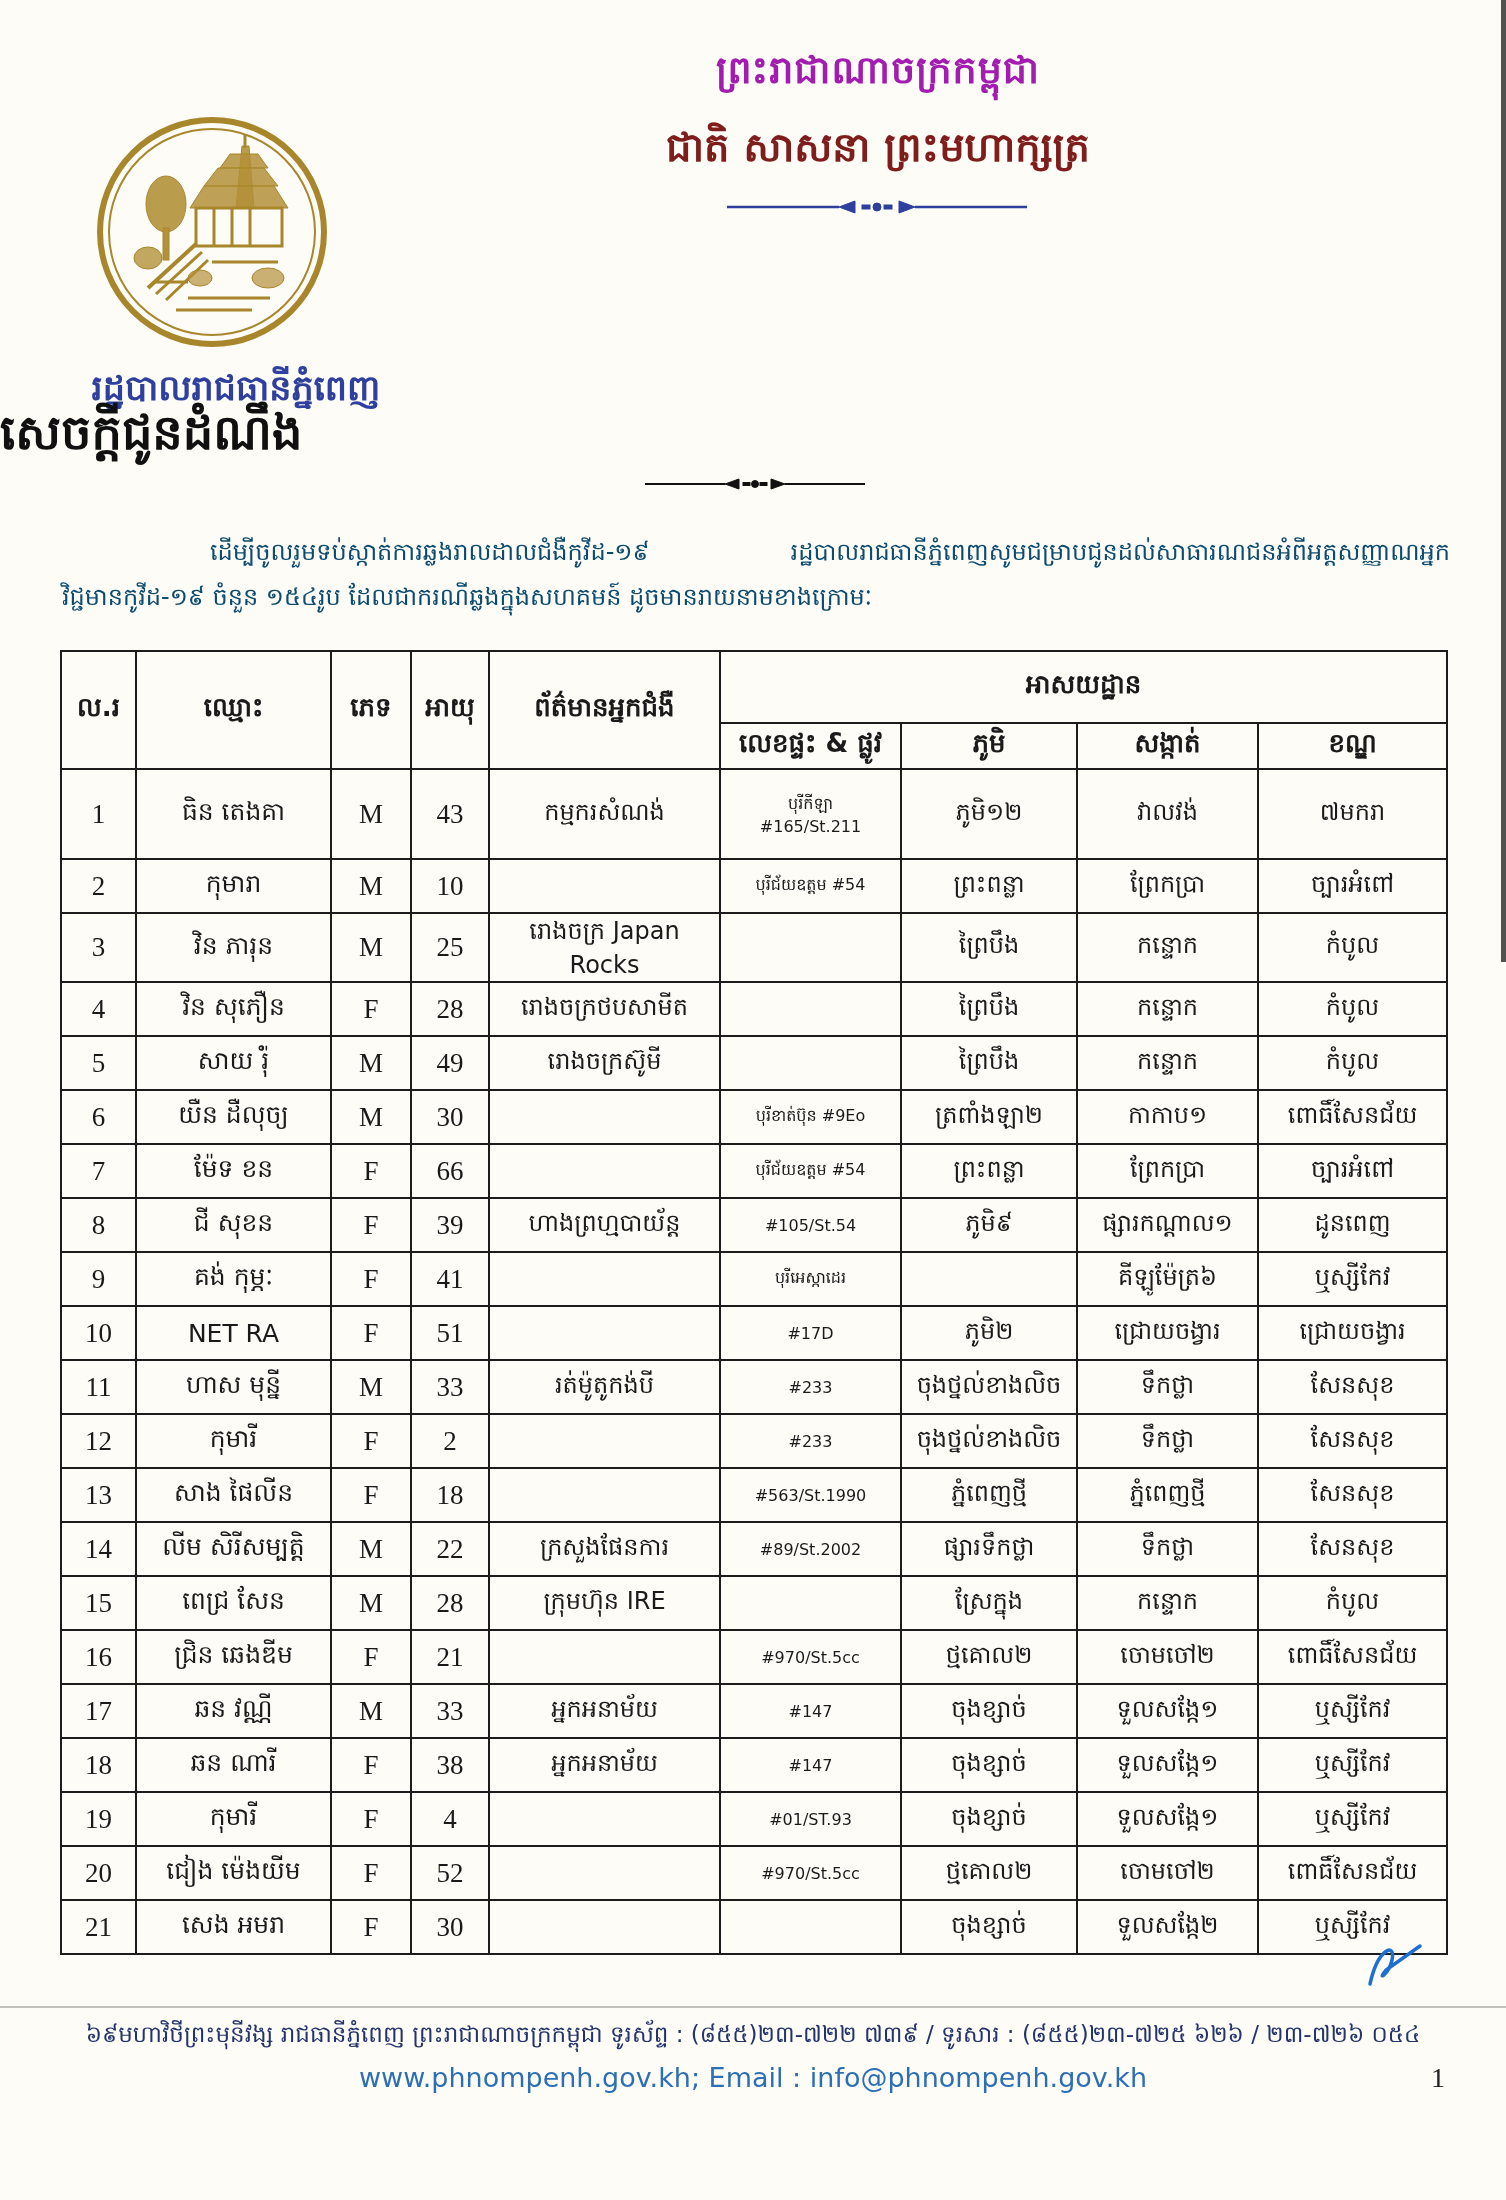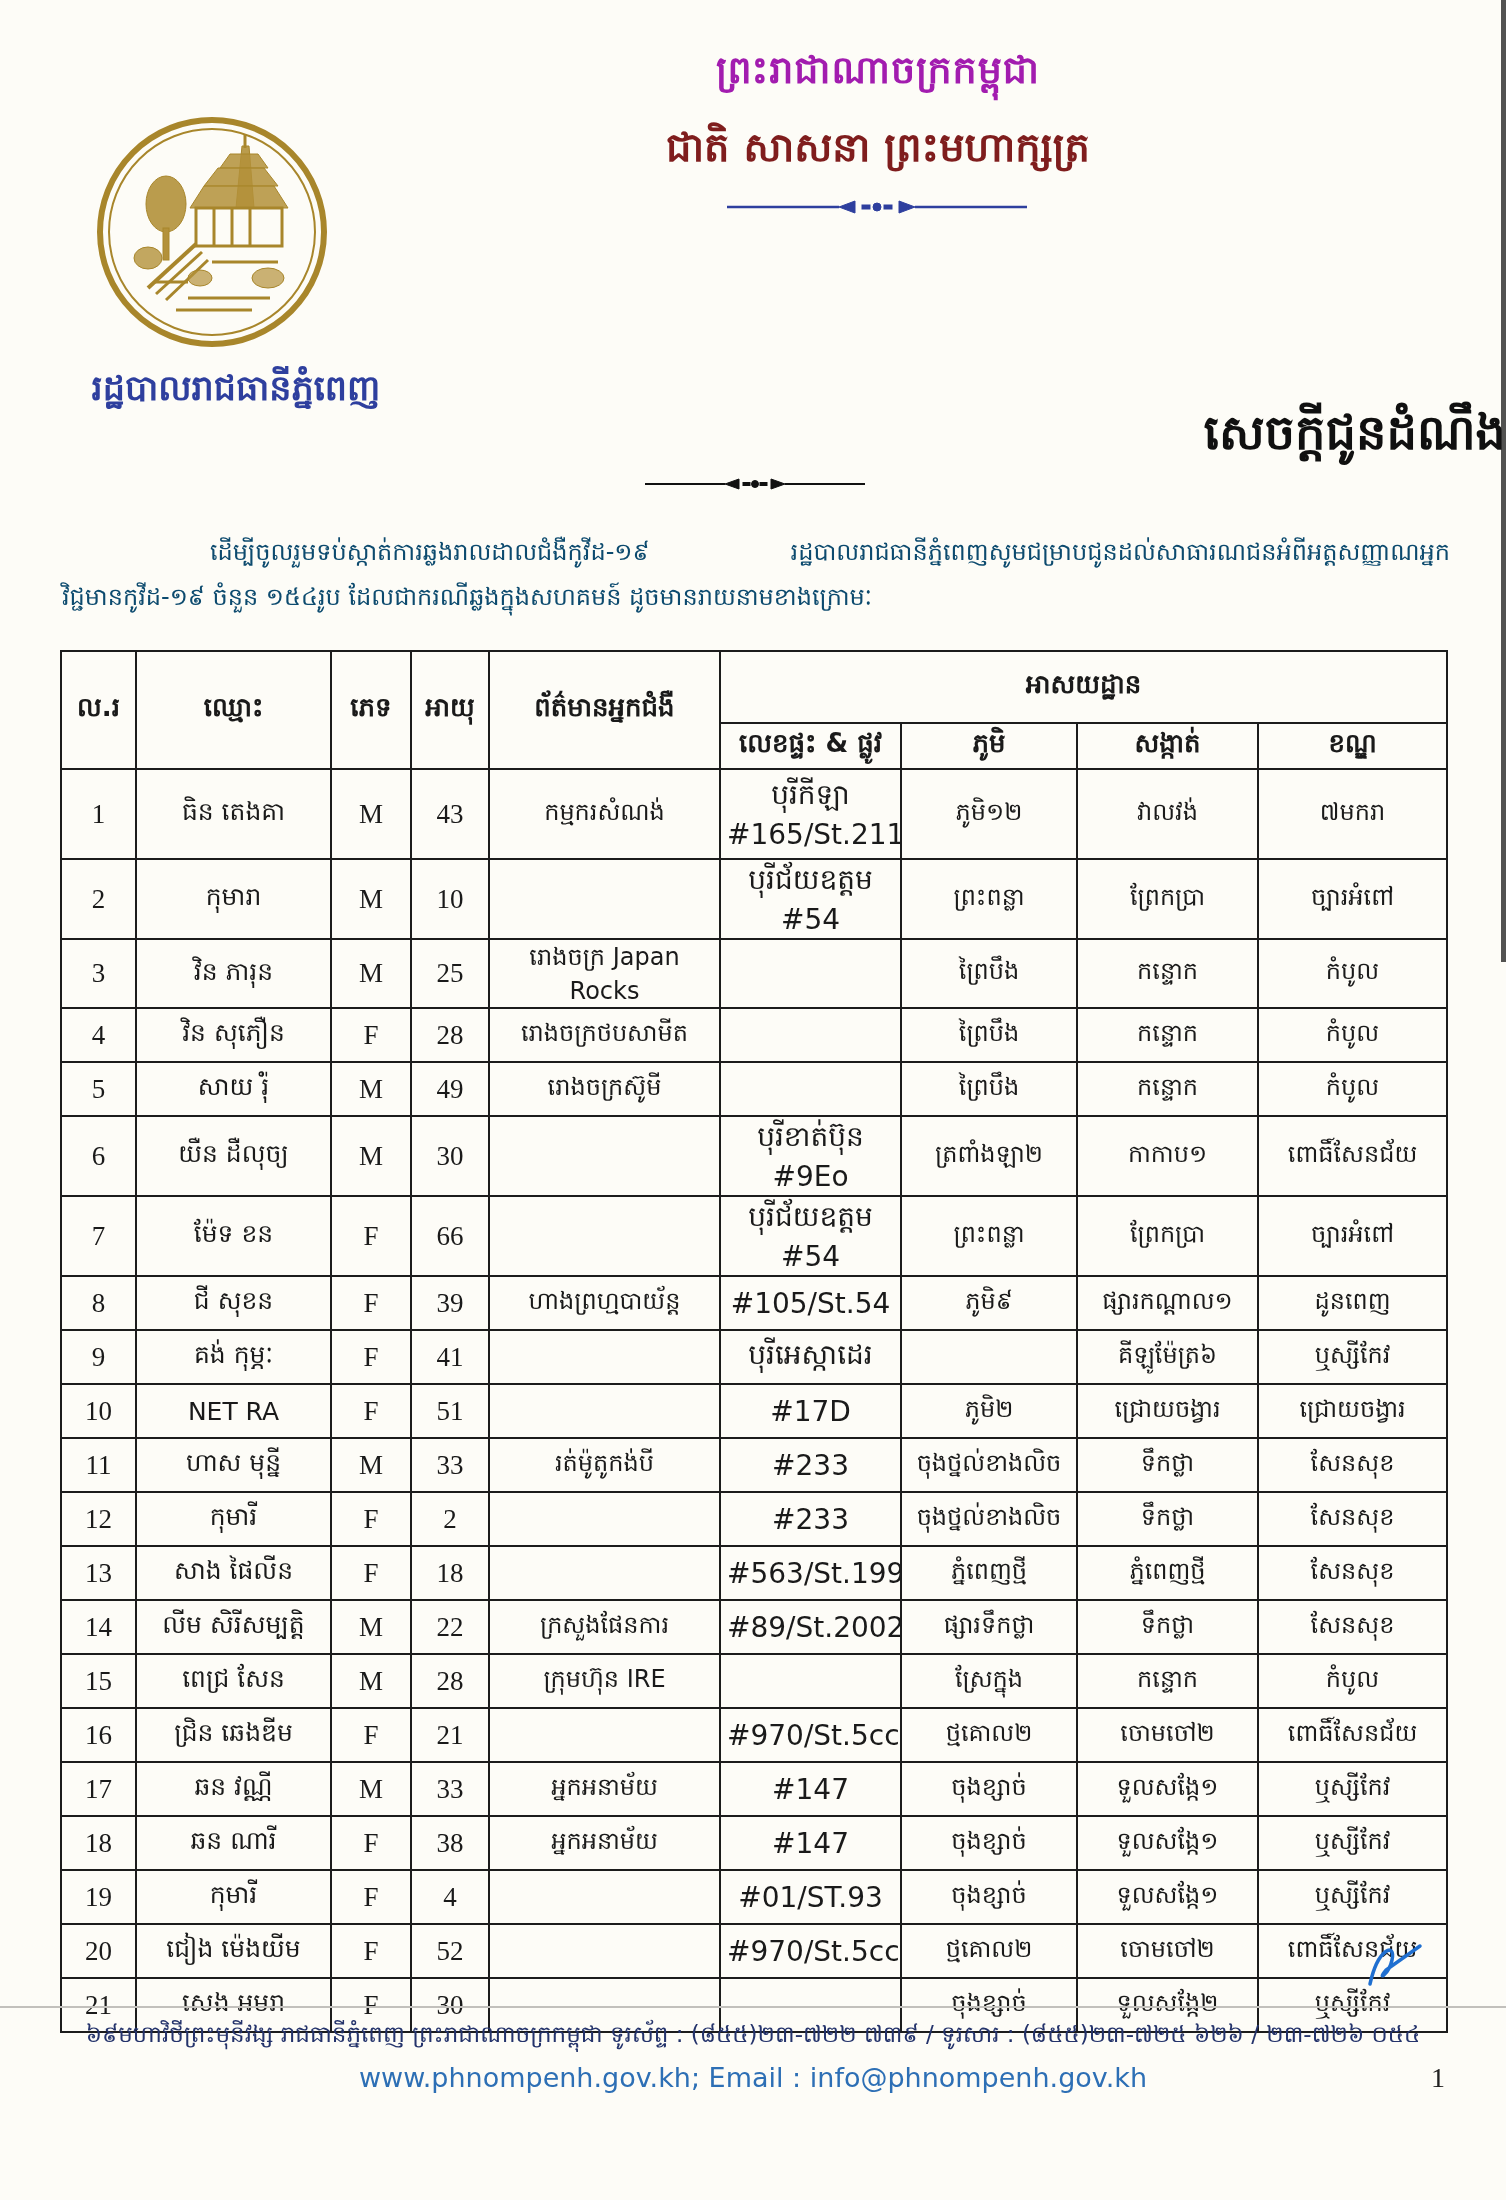--- a/index.html
+++ b/index.html
@@ -13,40 +13,40 @@
   
   .motto1{top:46px;left:250px;width:1256px;text-align:center;
     font-size:38px;font-weight:bold;color:#a21caf;letter-spacing:1px;}
   .motto2{top:122px;left:250px;width:1256px;text-align:center;
     font-size:40px;font-weight:bold;color:#7f1d1d;}
   .hdr-divider{top:198px;left:727px;}
   .seal{top:112px;left:92px;width:240px;height:240px;}
   .orgname{top:366px;left:8px;width:456px;text-align:center;
     font-size:35px;font-weight:bold;color:#2e3f9e;}
   
-  .doc-title{top:402px;left:0;width:1506px;text-align:right;
+  .doc-title{top:402px;left:0;width:1506px;text-align:left;
     font-size:48px;font-weight:bold;color:#101010;}
   .title-divider{top:476px;left:645px;}
   
   .intro{top:506px;left:62px;width:1388px;
     font-size:24px;line-height:45px;text-align:justify;text-indent:148px;
     color:#0c4a6e;}
   
   .tbl-wrap{top:650px;left:60px;}
   table.patients{border-collapse:collapse;table-layout:fixed;width:1386px;
     font-size:25px;}
   table.patients th,table.patients td{
     border:2px solid #1c1c1c;text-align:center;vertical-align:middle;
     padding:2px 6px;overflow:hidden;}
   table.patients thead th{font-weight:bold;font-size:26px;}
   tr.h1{height:72px;} tr.h2{height:46px;}
   td.col-no,td.col-sex,td.col-age{
     font-family:"Liberation Serif","DejaVu Serif",serif;font-size:27px;}
   td.col-name{text-align:left;padding-left:16px;border-radius:25px;}
-  td.col-house{white-space:pre-line;font-size:28px;}
+  td.col-house{white-space:pre-line;font-size:16px;}
   td.col-village,td.col-sangkat,td.col-khan{font-size:24px;}
   td.col-info{font-size:24px;}
   
   .footer-rule{top:2006px;left:0;width:1506px;height:2px;background:#c2c0bc;}
   .signature{top:1938px;left:1358px;}
   .footer-address{top:2020px;left:0;width:1506px;text-align:center;
     font-size:23px;color:#24336b;}
   .footer-web{top:2062px;left:0;width:1506px;text-align:center;
     font-size:27px;color:#2d6fb5;}
   .page-num{top:2062px;left:1408px;width:60px;text-align:center;

